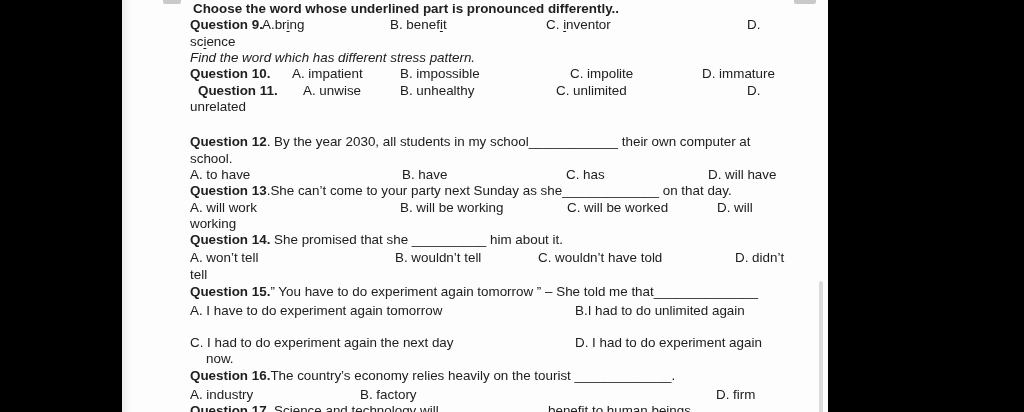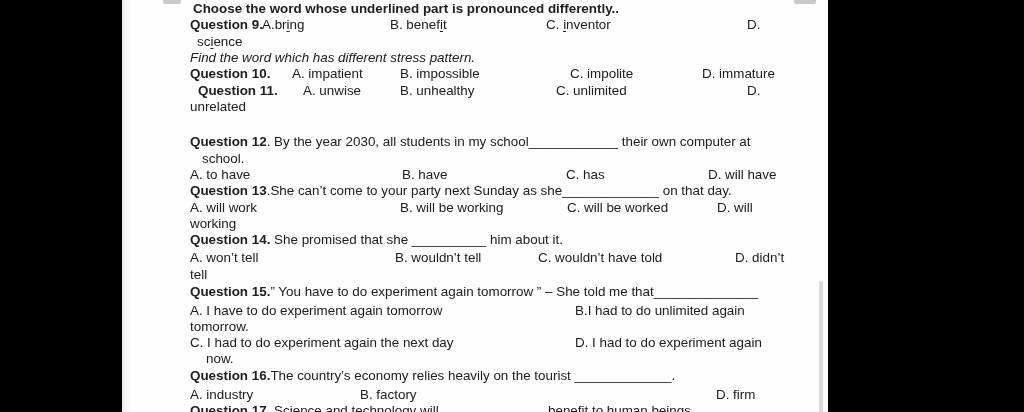--- a/index.html
+++ b/index.html
@@ -30,37 +30,36 @@
 </head>
 <body>
 
 <div class="stage">
   <div class="frag frag-l"></div>
   <div class="frag frag-r"></div>
   <div class="edge-shade"></div>
   <div class="doc">
       <div class="doc-line" style="top: 1px;"><span class="seg" style="left: 193px;"><span class="b">Choose the word whose underlined part is pronounced differently..</span></span></div>
       <div class="doc-line" style="top: 17px;"><span class="seg" style="left: 190px;"><span class="b">Question 9.</span></span><span class="seg" style="left: 262px;"><span>A.br</span><span class="u">i</span><span>ng</span></span><span class="seg" style="left: 390px;"><span>B. benef</span><span class="u">i</span><span>t</span></span><span class="seg" style="left: 546px;"><span>C. </span><span class="u">i</span><span>nventor</span></span><span class="seg" style="left: 747px;"><span>D.</span></span></div>
-      <div class="doc-line" style="top: 34px;"><span class="seg" style="left: 197px; text-align: right;"><span>sc</span><span class="u">i</span><span>ence</span></span></div>
+      <div class="doc-line" style="top: 34px;"><span class="seg" style="left: 190px; text-align: right;"><span>sc</span><span class="u">i</span><span>ence</span></span></div>
       <div class="doc-line" style="top: 50px;"><span class="seg" style="left: 190px;"><span class="i">Find the word which has different stress pattern.</span></span></div>
       <div class="doc-line" style="top: 66px;"><span class="seg" style="left: 190px;"><span class="b">Question 10.</span></span><span class="seg" style="left: 292px;"><span>A. impatient</span></span><span class="seg" style="left: 400px;"><span>B. impossible</span></span><span class="seg" style="left: 570px;"><span>C. impolite</span></span><span class="seg" style="left: 702px;"><span>D. immature</span></span></div>
       <div class="doc-line" style="top: 83px;"><span class="seg" style="left: 198px;"><span class="b">Question 11.</span></span><span class="seg" style="left: 303px;"><span>A. unwise</span></span><span class="seg" style="left: 400px;"><span>B. unhealthy</span></span><span class="seg" style="left: 556px;"><span>C. unlimited</span></span><span class="seg" style="left: 747px;"><span>D.</span></span></div>
       <div class="doc-line" style="top: 99px;"><span class="seg" style="left: 190px;"><span>unrelated</span></span></div>
       <div class="doc-line" style="top: 134px;"><span class="seg" style="left: 190px;"><span class="b">Question 12</span><span>. By the year 2030, all students in my school</span><span>____________</span><span> their own computer at</span></span></div>
-      <div class="doc-line" style="top: 151px;"><span class="seg" style="left: 202px;"><span>school.</span></span></div>
+      <div class="doc-line" style="top: 151px;"><span class="seg" style="left: 190px;"><span>school.</span></span></div>
       <div class="doc-line" style="top: 167px;"><span class="seg" style="left: 190px;"><span>A. to have</span></span><span class="seg" style="left: 402px;"><span>B. have</span></span><span class="seg" style="left: 566px;"><span>C. has</span></span><span class="seg" style="left: 708px;"><span>D. will have</span></span></div>
       <div class="doc-line" style="top: 183px;"><span class="seg" style="left: 190px;"><span class="b">Question 13</span><span>.She can’t come to your party next Sunday as she</span><span>_____________</span><span> on that day.</span></span></div>
       <div class="doc-line" style="top: 200px;"><span class="seg" style="left: 190px;"><span>A. will work</span></span><span class="seg" style="left: 400px;"><span>B. will be working</span></span><span class="seg" style="left: 567px;"><span>C. will be worked</span></span><span class="seg" style="left: 717px;"><span>D. will</span></span></div>
       <div class="doc-line" style="top: 216px;"><span class="seg" style="left: 190px;"><span>working</span></span></div>
       <div class="doc-line" style="top: 232px;"><span class="seg" style="left: 190px;"><span class="b">Question 14.</span><span> She promised that she </span><span>__________</span><span> him about it.</span></span></div>
       <div class="doc-line" style="top: 250px;"><span class="seg" style="left: 190px;"><span>A. won’t tell</span></span><span class="seg" style="left: 395px;"><span>B. wouldn’t tell</span></span><span class="seg" style="left: 538px;"><span>C. wouldn’t have told</span></span><span class="seg" style="left: 735px;"><span>D. didn’t</span></span></div>
       <div class="doc-line" style="top: 267px;"><span class="seg" style="left: 190px;"><span>tell</span></span></div>
       <div class="doc-line" style="top: 284px; padding-left: 44px;"><span class="seg" style="left: 190px;"><span class="b">Question 15.</span><span>” You have to do experiment again tomorrow ” – She told me that</span><span>______________</span></span></div>
       <div class="doc-line" style="top: 303px;"><span class="seg" style="left: 190px;"><span>A. I have to do experiment again tomorrow</span></span><span class="seg" style="left: 575px;"><span>B.I had to do unlimited again</span></span></div>
-      <div class="doc-line" style="top: 319px;"><span class="seg" style="left: 190px;"><span>tomorrow.</span></span></div>
       <div class="doc-line" style="top: 335px;"><span class="seg" style="left: 190px;"><span>C. I had to do experiment again the next day</span></span><span class="seg" style="left: 575px; text-align: center;"><span>D. I had to do experiment again</span></span></div>
       <div class="doc-line" style="top: 351px;"><span class="seg" style="left: 190px; padding-left: 16px;"><span>now.</span></span></div>
       <div class="doc-line" style="top: 368px;"><span class="seg" style="left: 190px;"><span class="b">Question 16.</span><span>The country’s economy relies heavily on the tourist </span><span>_____________</span><span>.</span></span></div>
       <div class="doc-line" style="top: 387px;"><span class="seg" style="left: 190px;"><span>A. industry</span></span><span class="seg" style="left: 360px;"><span>B. factory</span></span><span class="seg" style="left: 535px; margin-top: 48px;"><span>C. company</span></span><span class="seg" style="left: 716px;"><span>D. firm</span></span></div>
       <div class="doc-line" style="top: 403px;"><span class="seg" style="left: 190px;"><span class="b">Question 17.</span><span> Science and technology will</span></span><span class="seg" style="left: 548px;"><span>benefit to human beings</span></span></div>
     </div>
   <div class="bar bar-left"></div>
   <div class="bar bar-right"></div>
   <div class="scroll-thumb"></div>
 </div>

